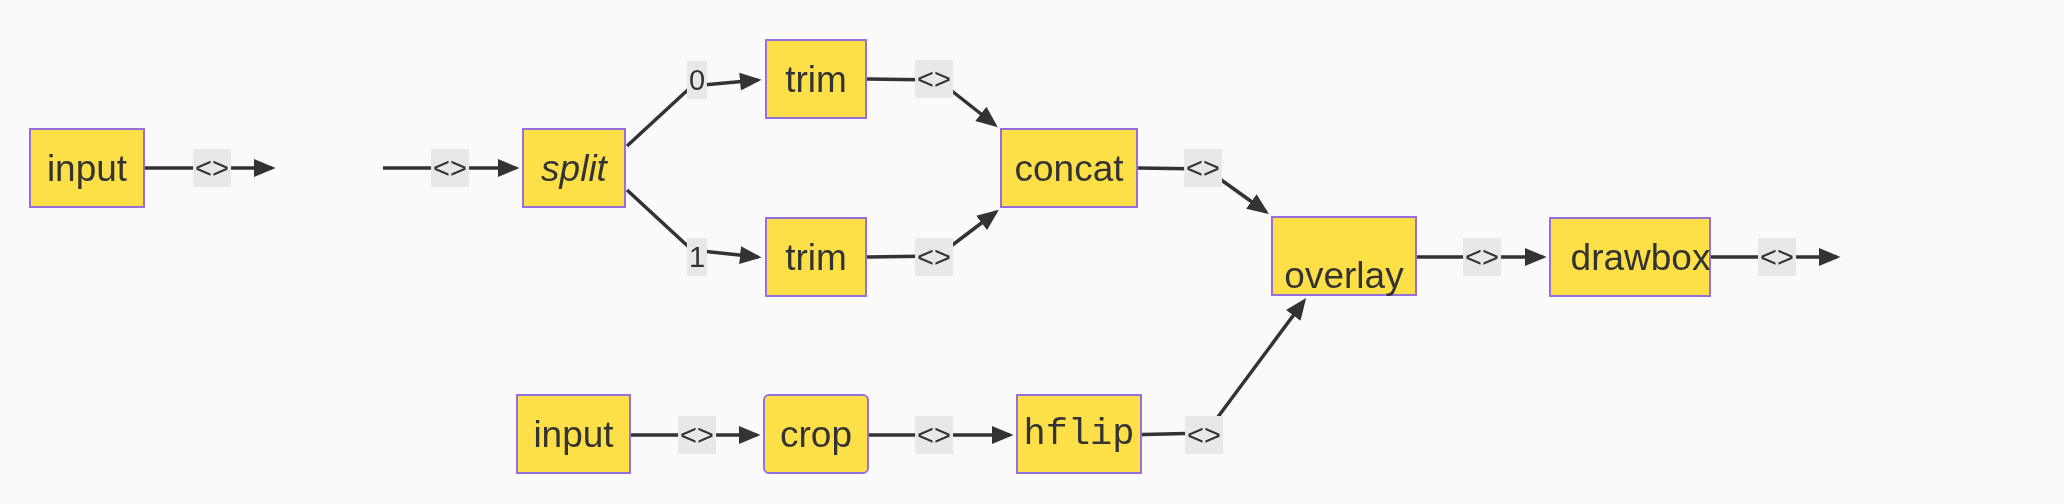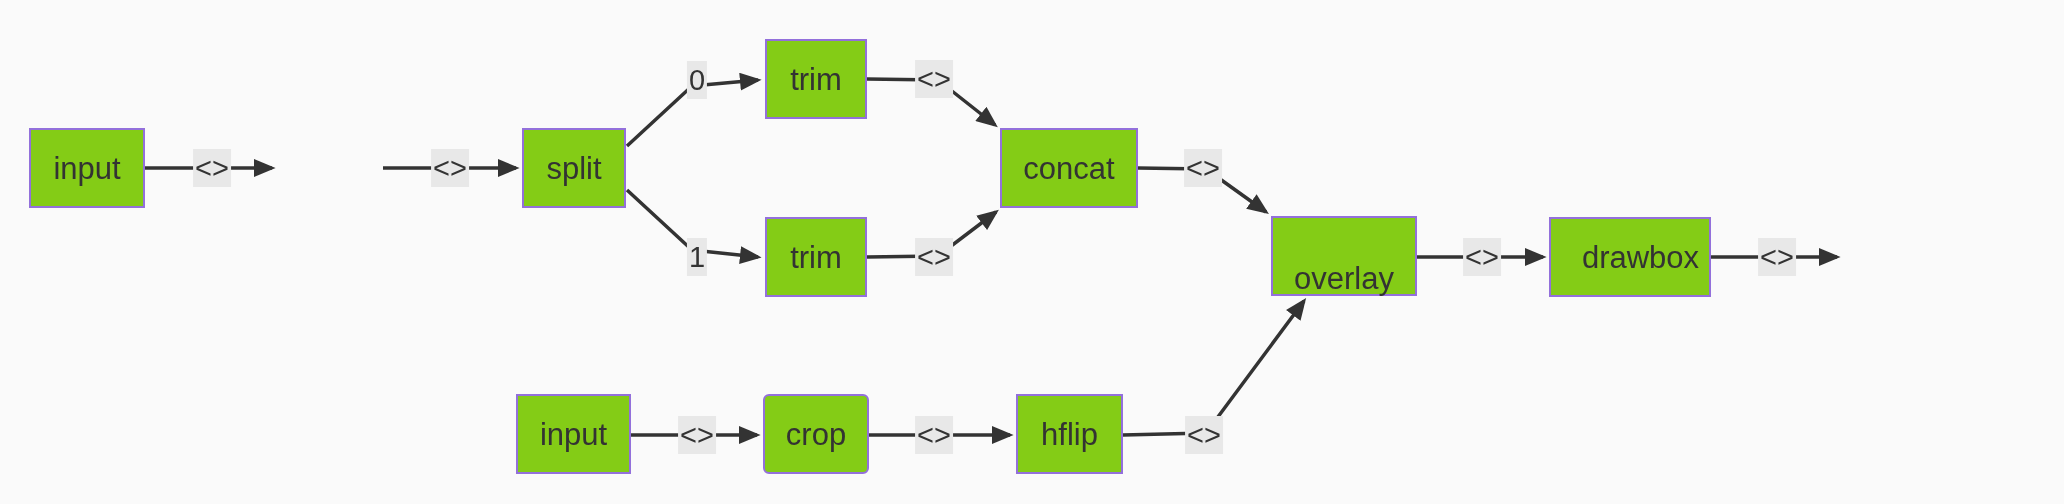--- a/index.html
+++ b/index.html
@@ -13,47 +13,47 @@
     background:#FAFAFA;
     overflow:hidden;
   }
   .edges-svg{position:absolute;left:0;top:0;width:2064px;height:504px;}
   .edges-svg path.edge{
     fill:none;stroke:#333333;stroke-width:3.5;stroke-linejoin:round;
   }
   .node{
     position:absolute;
     box-sizing:border-box;
-    background:#84cc16;
+    background:#fde047;
     border:2.5px solid #9370DB;
     color:#333333;
     display:flex;align-items:center;justify-content:center;
-    font-size:31px;line-height:1;
+    font-size:37px;line-height:1;
     white-space:nowrap;
   }
   .edge-label{
     position:absolute;
     transform:translate(-50%,-50%);
     background:#E8E8E8;
     color:#333333;
     font-size:29px;line-height:36px;
     padding:1px 2px;
     white-space:nowrap;
   }
   
   .n-input-main   {left:29px;  top:128px; width:116px; height:80px;}
   .n-vflip        {left:278px; top:128px; width:105px; height:80px;}
-  .n-split        {left:522px; top:128px; width:104px; height:80px;}
+  .n-split        {left:522px; top:128px; width:104px; height:80px;font-style:italic;}
   .n-trim-top     {left:765px; top:39px;  width:102px; height:80px;}
   .n-trim-bottom  {left:765px; top:217px; width:102px; height:80px;}
   .n-concat       {left:1000px;top:128px; width:138px; height:80px;}
   .n-overlay      {left:1271px;top:216px; width:146px; height:80px;align-items:flex-end;}
   .n-input-overlay{left:516px; top:394px; width:115px; height:80px;}
   .n-crop         {left:763px; top:394px; width:106px; height:80px;border-radius:6px;}
-  .n-hflip        {left:1016px;top:394px; width:107px; height:80px;}
+  .n-hflip        {left:1016px;top:394px; width:126px; height:80px;font-family:Liberation Mono, monospace;}
   .n-drawbox      {left:1549px;top:217px; width:162px; height:80px;padding-left:21px;}
   .n-output       {left:1843px;top:217px; width:136px; height:80px;}
   
   .l-e0 {left:212px; top:168px;}
   .l-e1 {left:450px; top:168px;}
   .l-e2 {left:697px; top:80px;}
   .l-e3 {left:934px; top:79px;}
   .l-e4 {left:697px; top:257px;}
   .l-e5 {left:934px; top:257px;}
   .l-e6 {left:1203px;top:168px;}

